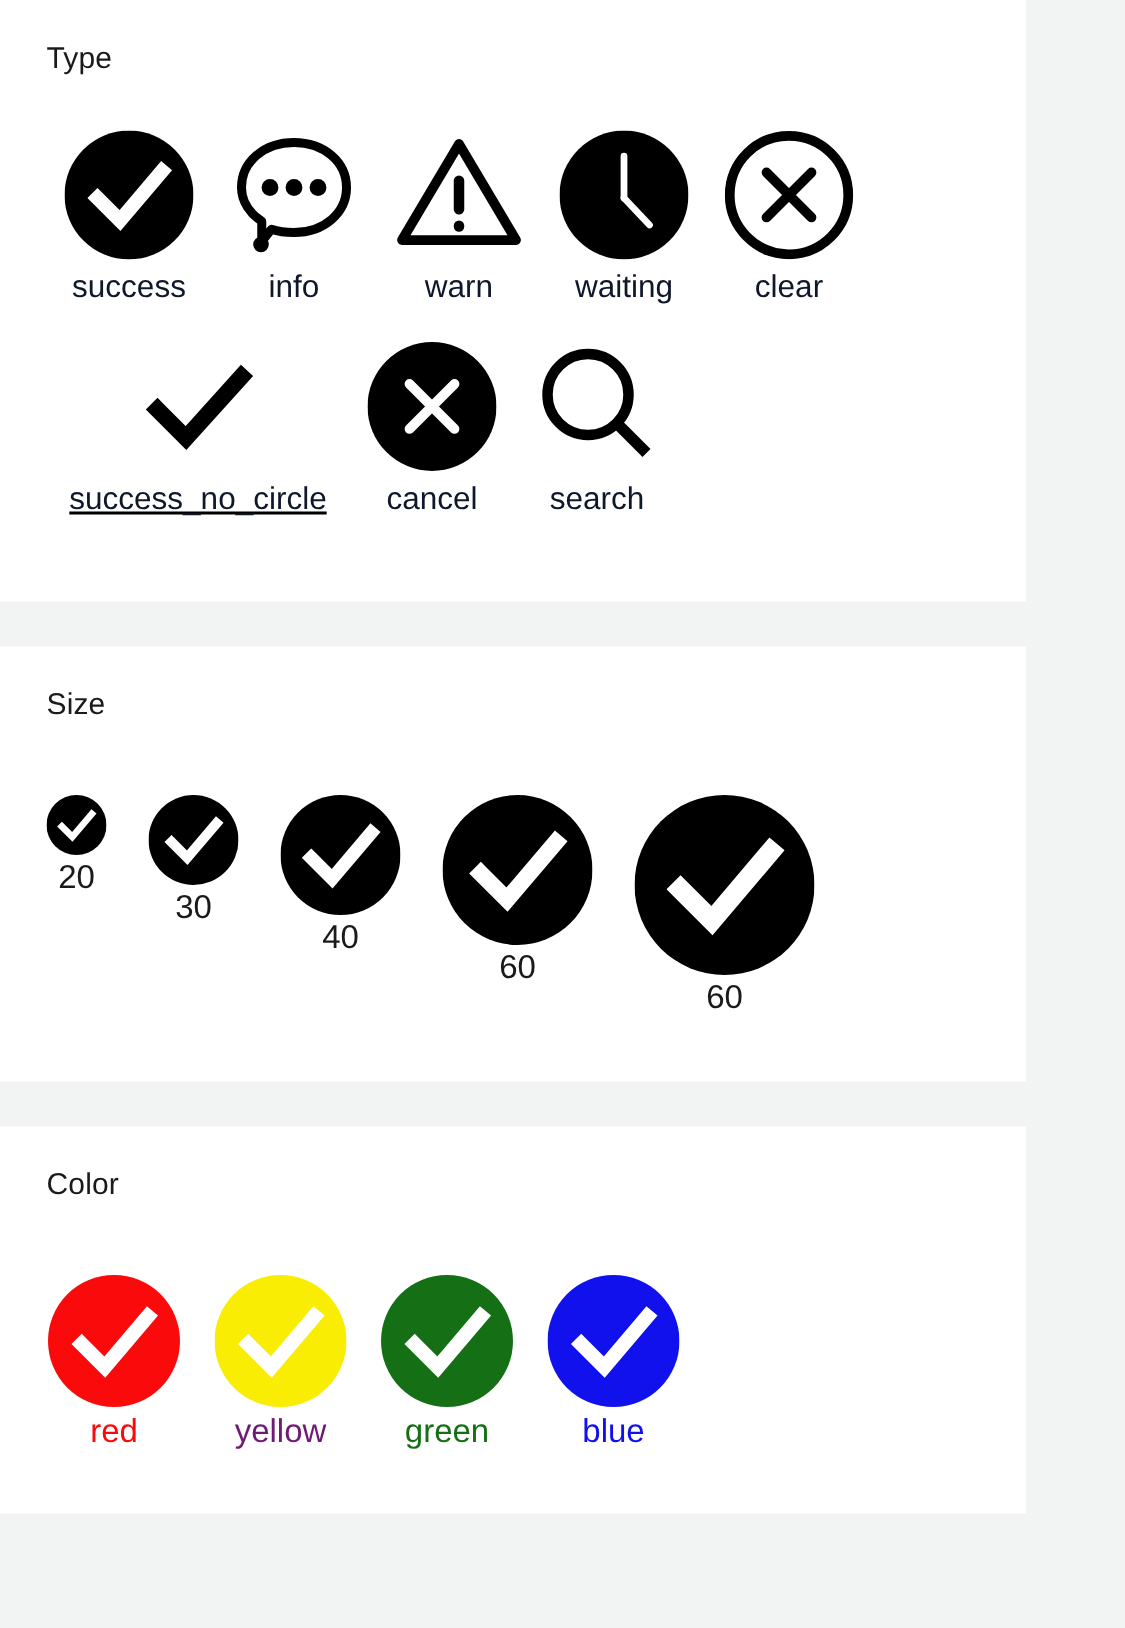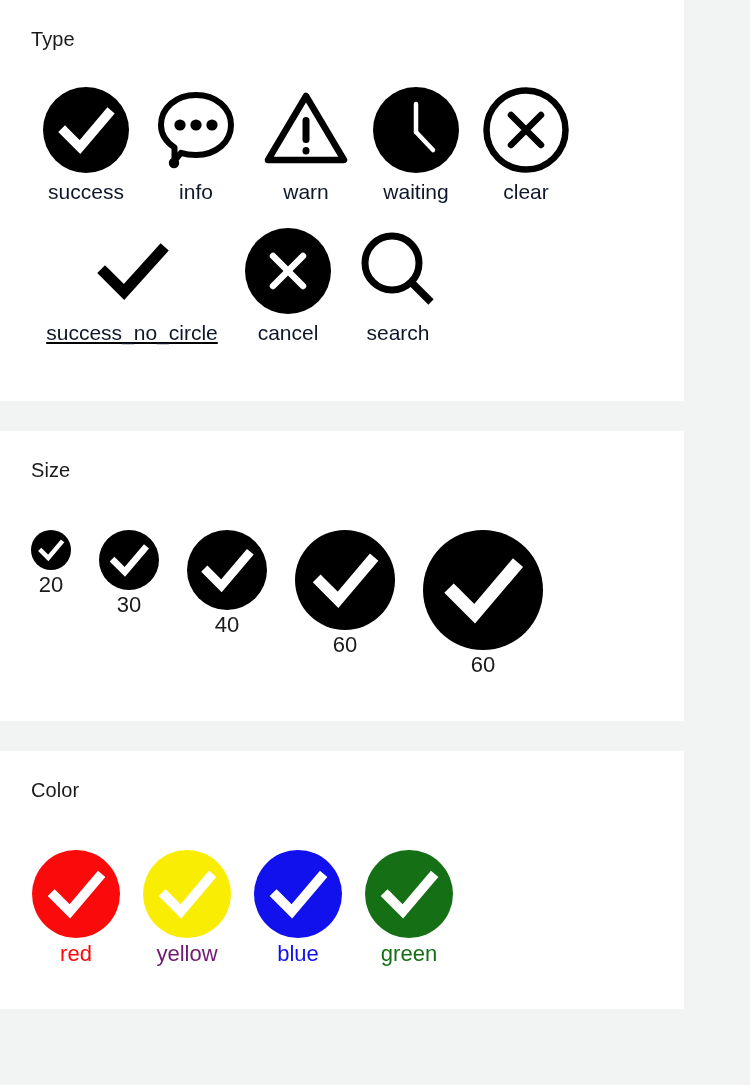--- a/index.html
+++ b/index.html
@@ -298,33 +298,33 @@
             <circle cx="43" cy="43" r="43" fill="#faed04"></circle>
             <path d="M22 45 L37 60 L65 27" fill="none" stroke="#fff" stroke-width="9.5" stroke-linecap="square"></path>
           </svg>
         </span>
         <span class="cap" style="color: #701a75;">yellow</span>
       </div>
 
       <div class="color-cell">
         <span>
           <svg width="88" height="88" viewBox="0 0 86 86">
+            <circle cx="43" cy="43" r="43" fill="#157015"></circle>
+            <path d="M22 45 L37 60 L65 27" fill="none" stroke="#fff" stroke-width="9.5" stroke-linecap="square"></path>
+          </svg>
+        </span>
+        <span class="cap" style="color: rgb(21, 112, 21);">green</span>
+      </div>
+
+      <div class="color-cell">
+        <span>
+          <svg width="88" height="88" viewBox="0 0 86 86">
             <circle cx="43" cy="43" r="43" fill="#1111ee"></circle>
             <path d="M22 45 L37 60 L65 27" fill="none" stroke="#fff" stroke-width="9.5" stroke-linecap="square"></path>
           </svg>
         </span>
         <span class="cap" style="color: rgb(17, 17, 238);">blue</span>
-      </div>
-
-      <div class="color-cell">
-        <span>
-          <svg width="88" height="88" viewBox="0 0 86 86">
-            <circle cx="43" cy="43" r="43" fill="#157015"></circle>
-            <path d="M22 45 L37 60 L65 27" fill="none" stroke="#fff" stroke-width="9.5" stroke-linecap="square"></path>
-          </svg>
-        </span>
-        <span class="cap" style="color: rgb(21, 112, 21);">green</span>
       </div>
 
     </div>
   </section>
 
 </div>
 
 </body></html>

